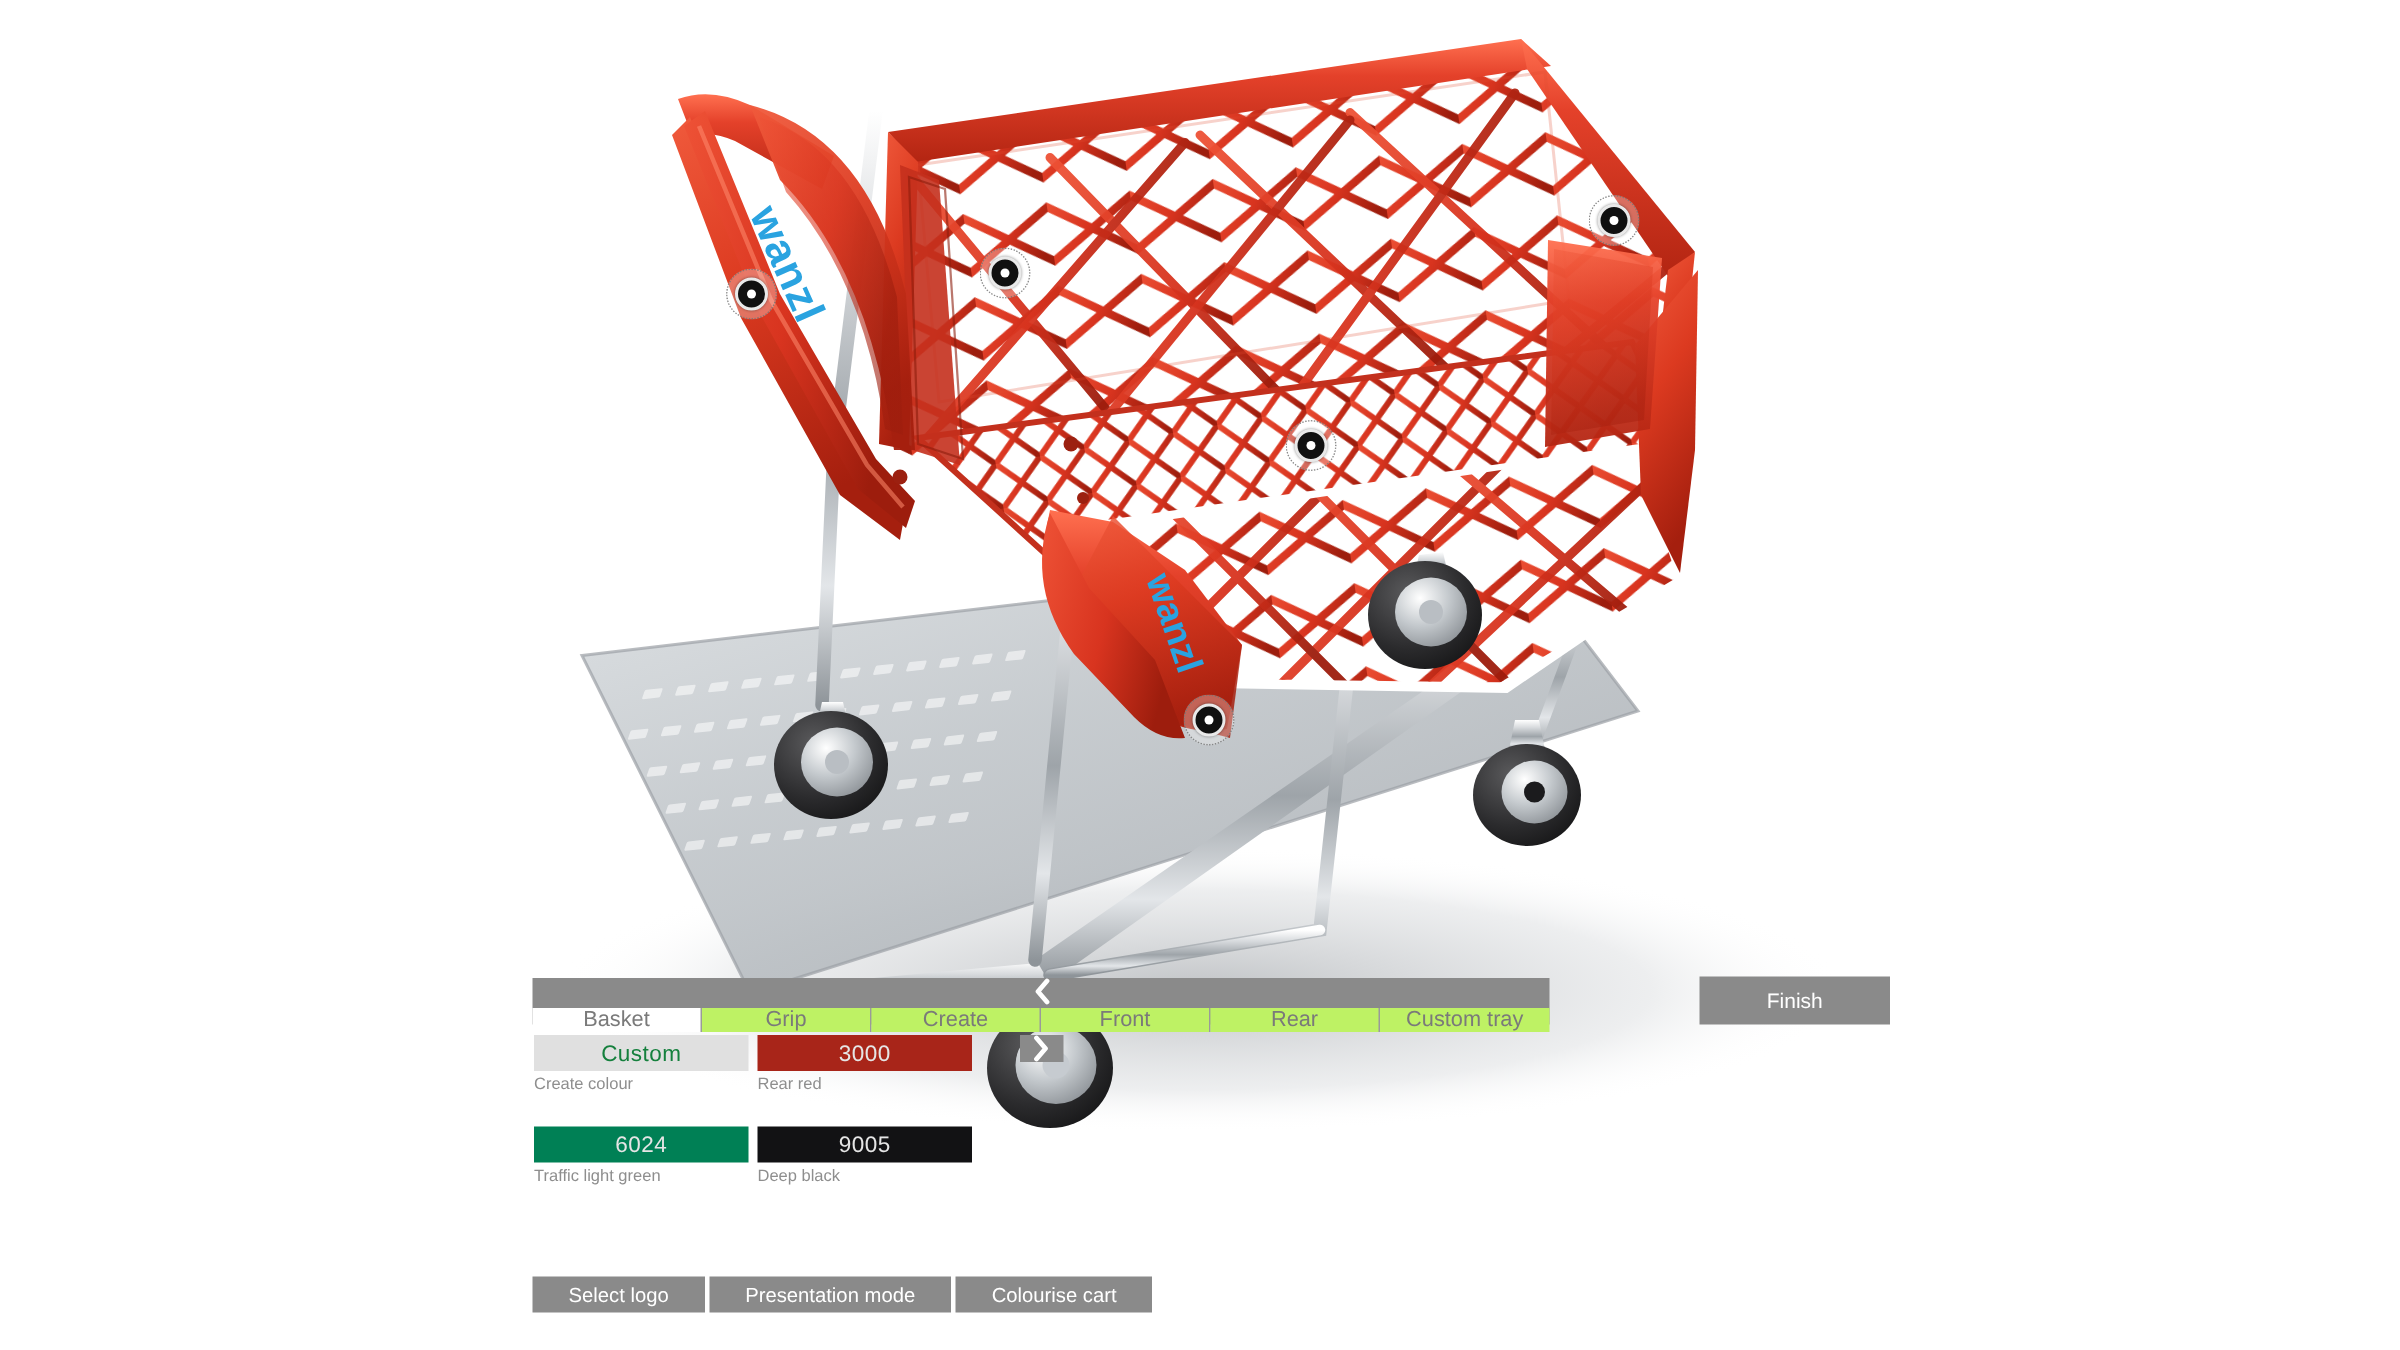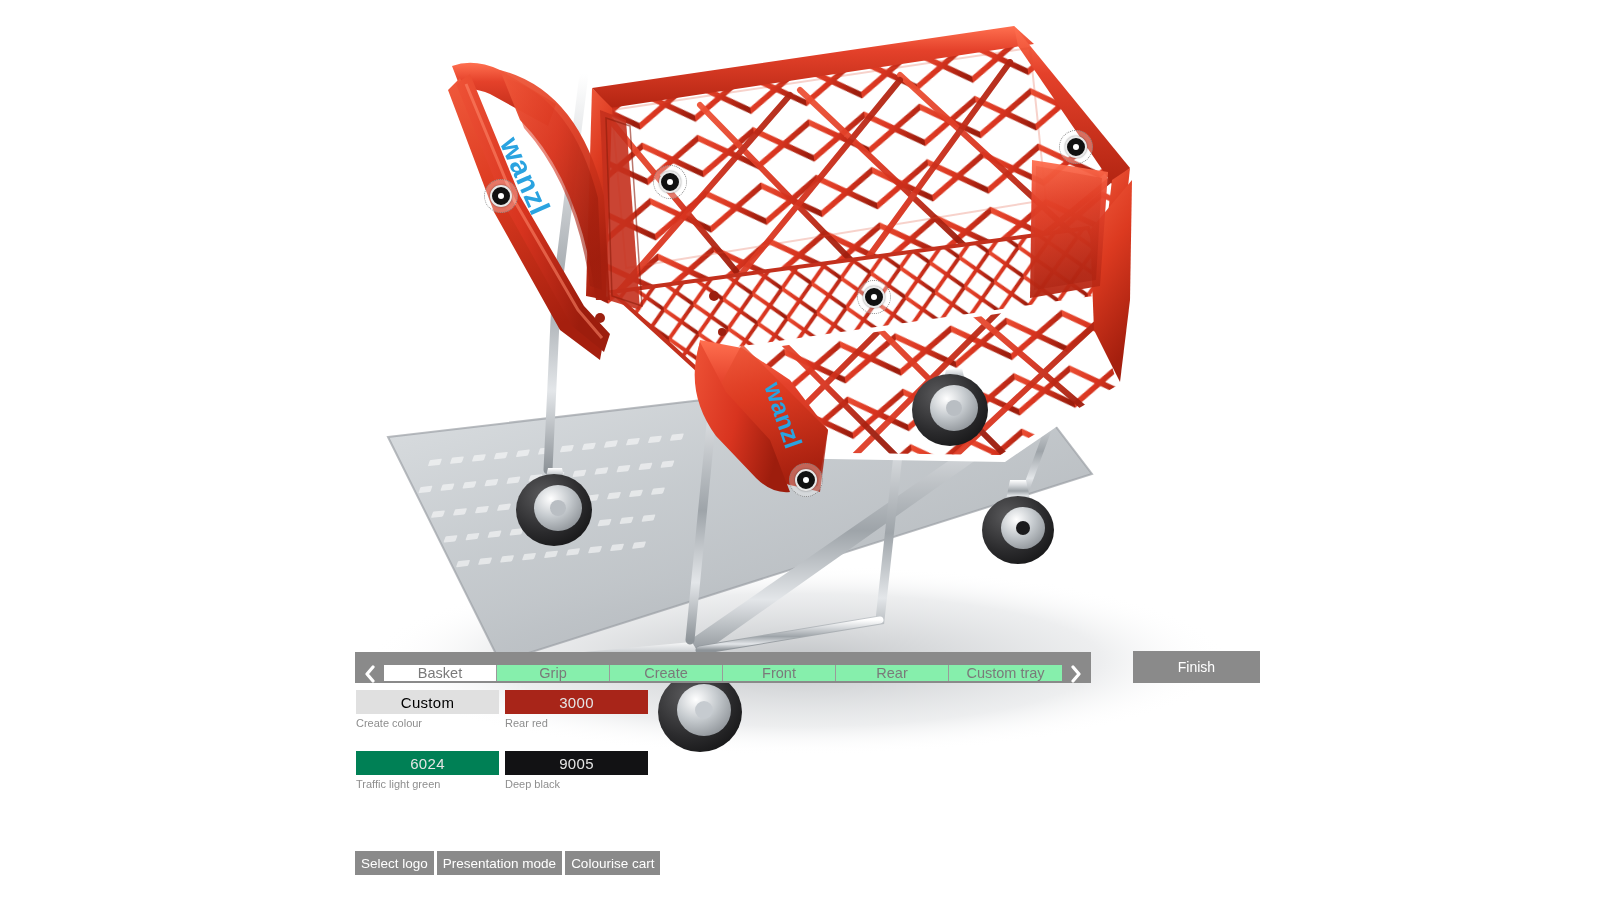--- a/index.html
+++ b/index.html
@@ -55,23 +55,24 @@
     border-radius: 50%;
     background: #ffffff;
   }
 
   
   #partbar {
     position: absolute;
     left: 355px; top: 652px;
     height: 31px;
     display: flex;
-    align-items: flex-end;
+    align-items: center;
     background: #8a8a8a;
     z-index: 60;
+    flex-direction: column;
   }
   .arrowbtn {
     width: 29px;
     background: #8a8a8a;
     color: #ffffff;
     display: flex;
     align-items: center;
     justify-content: center;
     font-size: 17px;
     font-weight: bold;
@@ -80,21 +81,21 @@
     user-select: none;
   }
   .arrowbtn svg { display:block; }
   .tabs {
     display: flex;
     align-items: stretch;
     padding: 2px 0;
   }
   .tab {
     width: 113px;
-    background: #86efac;
+    background: #bef264;
     color: #7a7a7a;
     font-size: 14.5px;
     display: flex;
     align-items: center;
     justify-content: center;
     cursor: pointer;
     border-right: 1px solid #9a9a9a;
     user-select: none;
   }
   .tab:last-child { border-right: none; }
@@ -132,42 +133,42 @@
     height: 24px;
     display: flex;
     align-items: center;
     justify-content: center;
     font-size: 15px;
     color: #e5e5e5;
     cursor: pointer;
     user-select: none;
     letter-spacing: .3px;
   }
-  .swchip.custom { color: #000000; }
+  .swchip.custom { color: #15803d; }
   .swchip.selected { box-shadow: inset 0 0 0 2px rgba(255,255,255,.0); }
   .swname {
     text-align: left;
     font-size: 11px;
     color: #8e8e8e;
     margin-top: 3px;
     line-height: 13px;
     user-select: none;
   }
 
   
   #actionbar {
     position: absolute;
     left: 355px; top: 851px;
     display: flex;
     gap: 3px;
     z-index: 60;
   }
   .actbtn {
     height: 24px;
-    padding: 0 6px;
+    padding: 0 24px;
     background: #8a8a8a;
     color: #ffffff;
     font-size: 13.5px;
     display: flex;
     align-items: center;
     justify-content: center;
     cursor: pointer;
     user-select: none;
     white-space: nowrap;
   }

